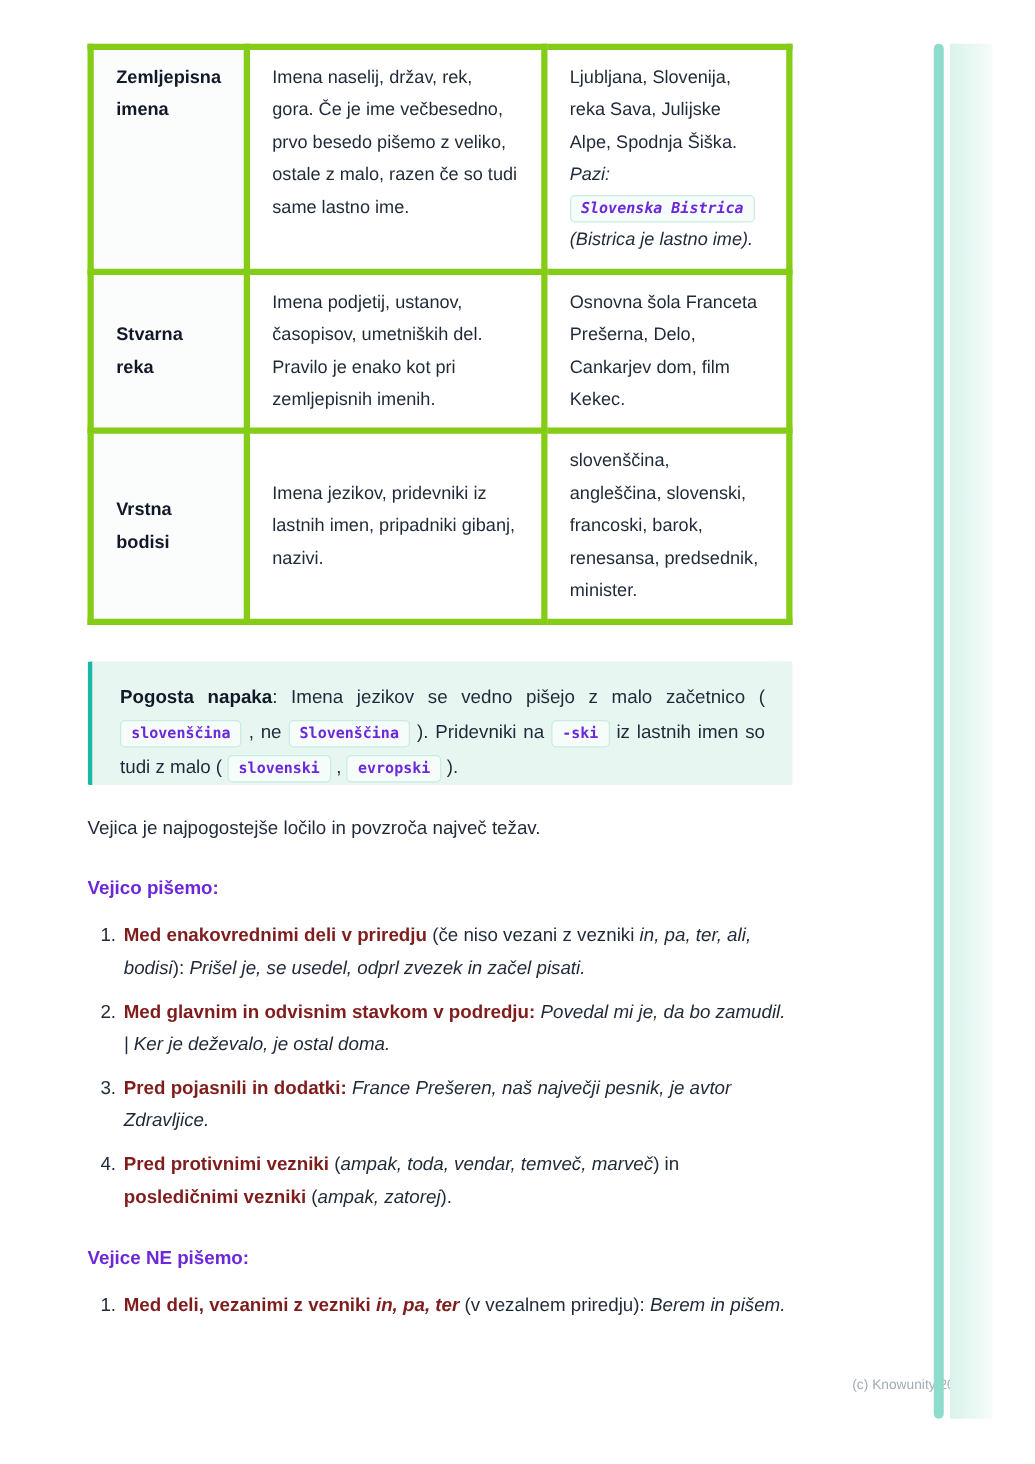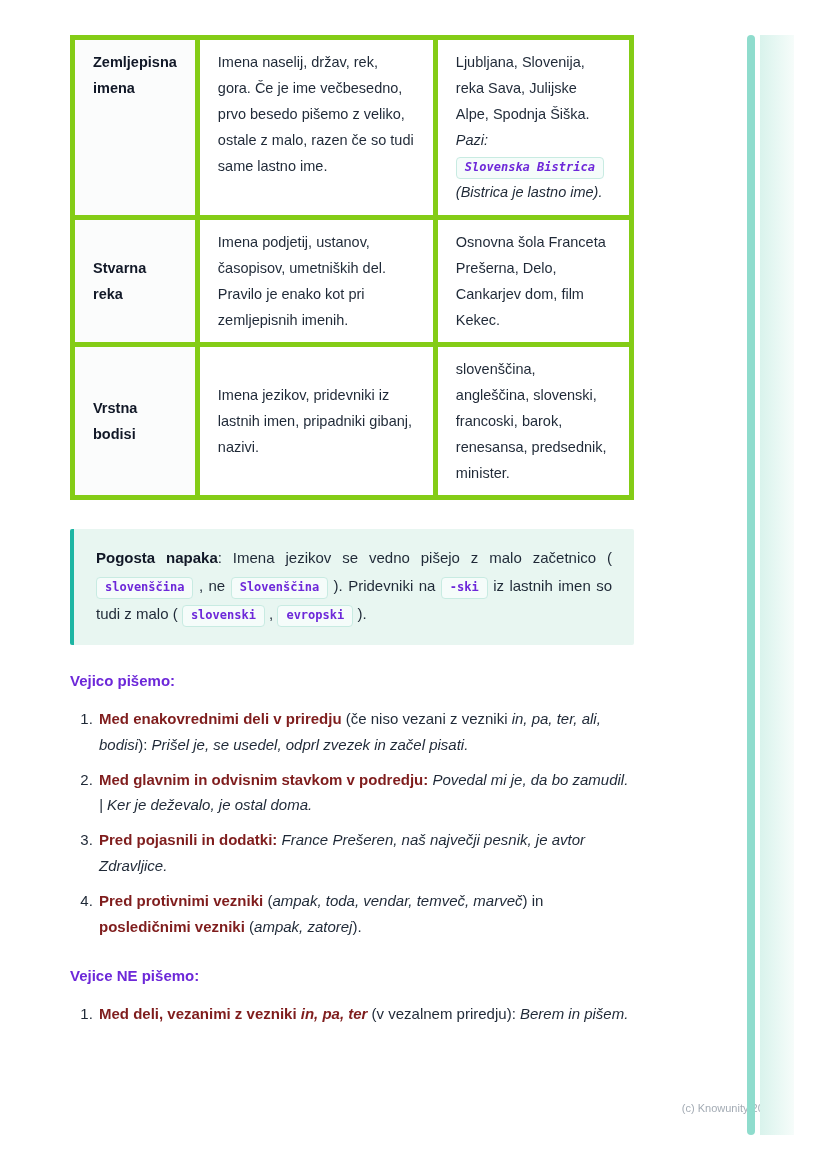--- a/index.html
+++ b/index.html
@@ -54,21 +54,21 @@
     display: inline-block;
   }
   .chip.it { font-style: italic; }
 
   
   .callout {
     margin-top: 29px;
     background: #e8f6f1;
     border-left: 4px solid #1db5a3;
     border-radius: 2px;
-    padding: 15px 22px 17px;
+    padding: 15px 22px 0;
     font-size: 15px;
     line-height: 1.85;
     text-align: justify;
     color: #1f2937;
   }
   .callout strong { color: #111827; }
 
   
   h2.section-heading {
     color: #57d0bf;
@@ -138,20 +138,21 @@
       <td class="term-cell">Vrstna bodisi</td>
       <td class="def-cell">Imena jezikov, pridevniki iz lastnih imen, pripadniki gibanj, nazivi.</td>
       <td class="ex-cell">slovenščina, angleščina, slovenski, francoski, barok, renesansa, predsednik, minister.</td>
     </tr>
   </tbody>
     </table>
 
   <div class="callout"><strong>Pogosta napaka</strong><span>: Imena jezikov se vedno pišejo z malo začetnico ( </span><span class="chip">slovenščina</span><span> , ne </span><span class="chip">Slovenščina</span><span> ). Pridevniki na </span><span class="chip">-ski</span><span> iz lastnih imen so tudi z malo ( </span><span class="chip">slovenski</span><span> , </span><span class="chip">evropski</span><span> ).</span></div>
 
 
+  <p class="intro">Vejica je najpogostejše ločilo in povzroča največ težav.</p>
 
   <p class="list-label">Vejico pišemo:</p>
 
   <ol class="rules">
     <li><strong>Med enakovrednimi deli v priredju</strong><span> (če niso vezani z vezniki </span><em>in, pa, ter, ali, bodisi</em><span>): </span><em>Prišel je, se usedel, odprl zvezek in začel pisati.</em></li>
     <li><strong>Med glavnim in odvisnim stavkom v podredju:</strong><em> Povedal mi je, da bo zamudil. | Ker je deževalo, je ostal doma.</em></li>
     <li><strong>Pred pojasnili in dodatki:</strong><em> France Prešeren, naš največji pesnik, je avtor Zdravljice.</em></li>
     <li><strong>Pred protivnimi vezniki</strong><span> (</span><em>ampak, toda, vendar, temveč, marveč</em><span>) in </span><strong>posledičnimi vezniki</strong><span> (</span><em>ampak, zatorej</em><span>).</span></li>
   </ol>
 

